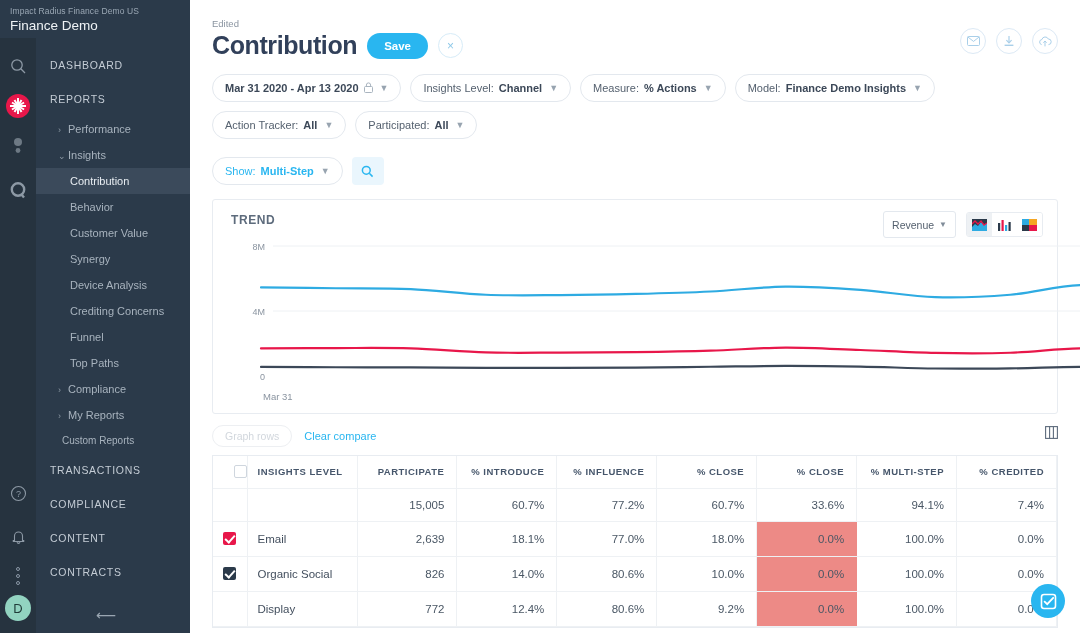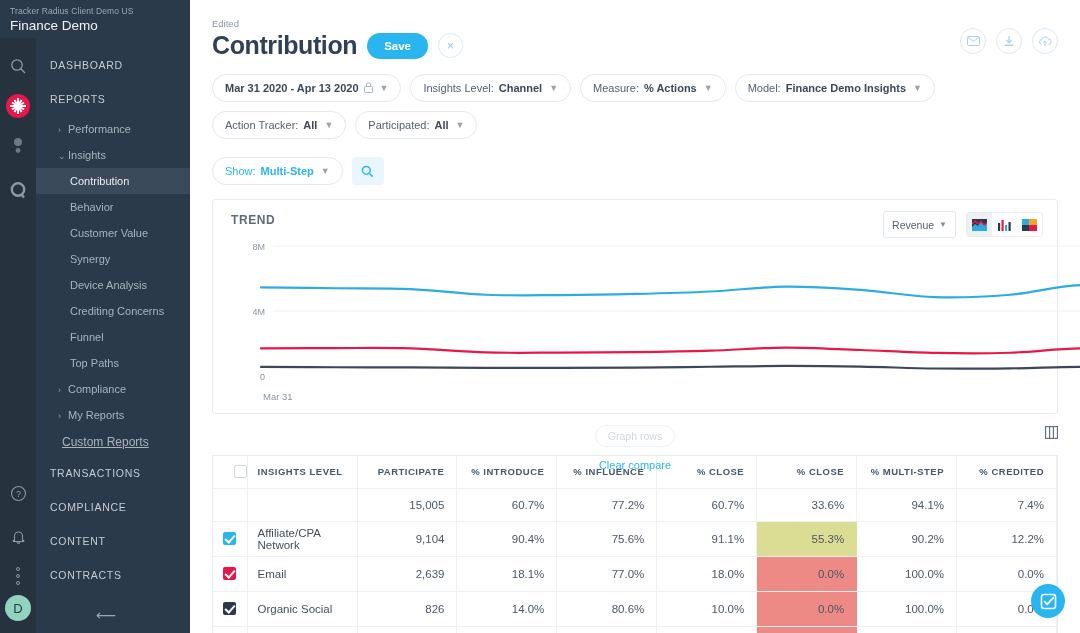--- a/index.html
+++ b/index.html
@@ -42,21 +42,21 @@
   }
   .dots3 { display: flex; flex-direction: column; align-items: center; gap: 3px; margin: 14px 0 4px; cursor: pointer; }
   .dots3 i { width: 4px; height: 4px; border-radius: 50%; border: 1px solid #8b98a6; display: block; }
 
   .navlist { position: absolute; left: 36px; top: 38px; right: 0; bottom: 0; padding-top: 10px; }
   .nav-top { font-size: 10.5px; letter-spacing: .7px; color: #c4ccd5; padding: 11px 0 11px 14px; cursor: pointer; }
   .nav-sub { font-size: 11px; color: #a8b3be; padding: 7px 0 7px 22px; cursor: pointer; position: relative; }
   .nav-sub .caret { display: inline-block; width: 10px; color: #8d99a5; font-size: 9px; }
   .nav-leaf { font-size: 11px; color: #a8b3be; padding: 7px 0 7px 34px; cursor: pointer; }
   .nav-leaf.active { background: #3b4a5b; color: #e8edf2; }
-  .nav-custom { font-size: 12px; color: #a8b3be; padding: 7px 0 7px 26px; cursor: pointer; text-decoration: underline; }
+  .nav-custom { font-size: 10px; color: #a8b3be; padding: 7px 0 7px 26px; cursor: pointer; }
   .collapse-arrow { position: absolute; left: 96px; bottom: 10px; color: #9aa6b2; font-size: 14px; cursor: pointer; }
 
   
   .main { flex: 1; height: 633px; background: #fff; position: relative; overflow: hidden; }
   .page-head { padding: 18px 22px 0 22px; position: relative; }
   .edited { font-size: 9.5px; color: #8a94a0; line-height: 12px; }
   .title-row { display: flex; align-items: center; gap: 10px; margin-top: 1px; }
   .page-title { font-size: 25px; font-weight: bold; color: #31405a; letter-spacing: -.4px; }
   .save-btn {
     background: #29b6f0; color: #fff; border: none; border-radius: 14px;
@@ -101,21 +101,21 @@
     border: 1px solid #e3e8ee; border-radius: 3px; height: 27px; padding: 0 8px;
     font-size: 10.5px; color: #55616f; display: flex; align-items: center; gap: 5px; cursor: pointer;
   }
   .viztabs { display: flex; border: 1px solid #e8ecf1; border-radius: 3px; overflow: hidden; }
   .viztab { width: 25px; height: 23px; display: flex; align-items: center; justify-content: center; cursor: pointer; background: #fff; }
   .viztab.active { background: #eef1f4; }
   .chart-area { position: absolute; left: 0; right: 0; top: 36px; height: 178px; }
   .chart-area svg { display: block; }
 
   
-  .subtool { margin: 11px 22px 0 22px; display: flex; align-items: center; gap: 12px; position: relative; height: 22px; flex-direction: column; }
+  .subtool { margin: 11px 22px 0 22px; display: flex; align-items: center; gap: 12px; position: relative; height: 22px; }
   .ghost-btn {
     border: 1px solid #edeff2; border-radius: 14px; color: #d2d7dd; background: #fff;
     font-size: 10.5px; padding: 4px 12px; cursor: not-allowed;
   }
   .clear-link { color: #29b6f0; font-size: 11px; cursor: pointer; }
   .cols-icon { position: absolute; right: 0; top: 1px; cursor: pointer; }
 
   
   .tablewrap { margin: 8px 22px 0 22px; border: 1px solid #e8ecf1; border-top: 1px solid #e8ecf1; }
   table { width: 100%; border-collapse: collapse; table-layout: fixed; }
@@ -147,21 +147,21 @@
     justify-content: center; cursor: pointer; z-index: 9;
   }
 </style>
 </head>
 <body>
 
 <div class="app">
 
   <div class="leftnav">
     <div class="brandbar">
-      <div class="brand-small">Tracker Radius Client Demo US</div>
+      <div class="brand-small">Impact Radius Finance Demo US</div>
       <div class="brand-big">Finance Demo</div>
     </div>
 
     <div class="rail">
       <div class="rail-icon">
         <svg width="17" height="17" viewBox="0 0 17 17">
             <circle cx="7" cy="7" r="5.2" fill="none" stroke="#8d99a5" stroke-width="1.3"></circle>
             <line x1="10.8" y1="10.8" x2="15" y2="15" stroke="#8d99a5" stroke-width="1.3"></line>
           </svg>
       </div>
@@ -402,31 +402,20 @@
             <tr class="total">
               <td class="c-check"></td>
               <td class="c-level"></td>
               <td>15,005</td>
               <td>60.7%</td>
               <td>77.2%</td>
               <td>60.7%</td>
               <td>33.6%</td>
               <td>94.1%</td>
               <td>7.4%</td>
-            </tr>
-            <tr>
-              <td class="c-check"><span class="cb checked" style="background: rgb(41, 182, 240);"></span></td>
-              <td class="c-level">Affiliate/CPA Network</td>
-              <td>9,104</td>
-              <td>90.4%</td>
-              <td>75.6%</td>
-              <td>91.1%</td>
-              <td style="background: rgb(220, 221, 148); border-right: 1px solid rgb(220, 221, 148);">55.3%</td>
-              <td>90.2%</td>
-              <td>12.2%</td>
             </tr>
             <tr>
               <td class="c-check"><span class="cb checked" style="background: rgb(232, 23, 74);"></span></td>
               <td class="c-level">Email</td>
               <td>2,639</td>
               <td>18.1%</td>
               <td>77.0%</td>
               <td>18.0%</td>
               <td style="background: rgb(237, 138, 134); border-right: 1px solid rgb(237, 138, 134);">0.0%</td>
               <td>100.0%</td>

